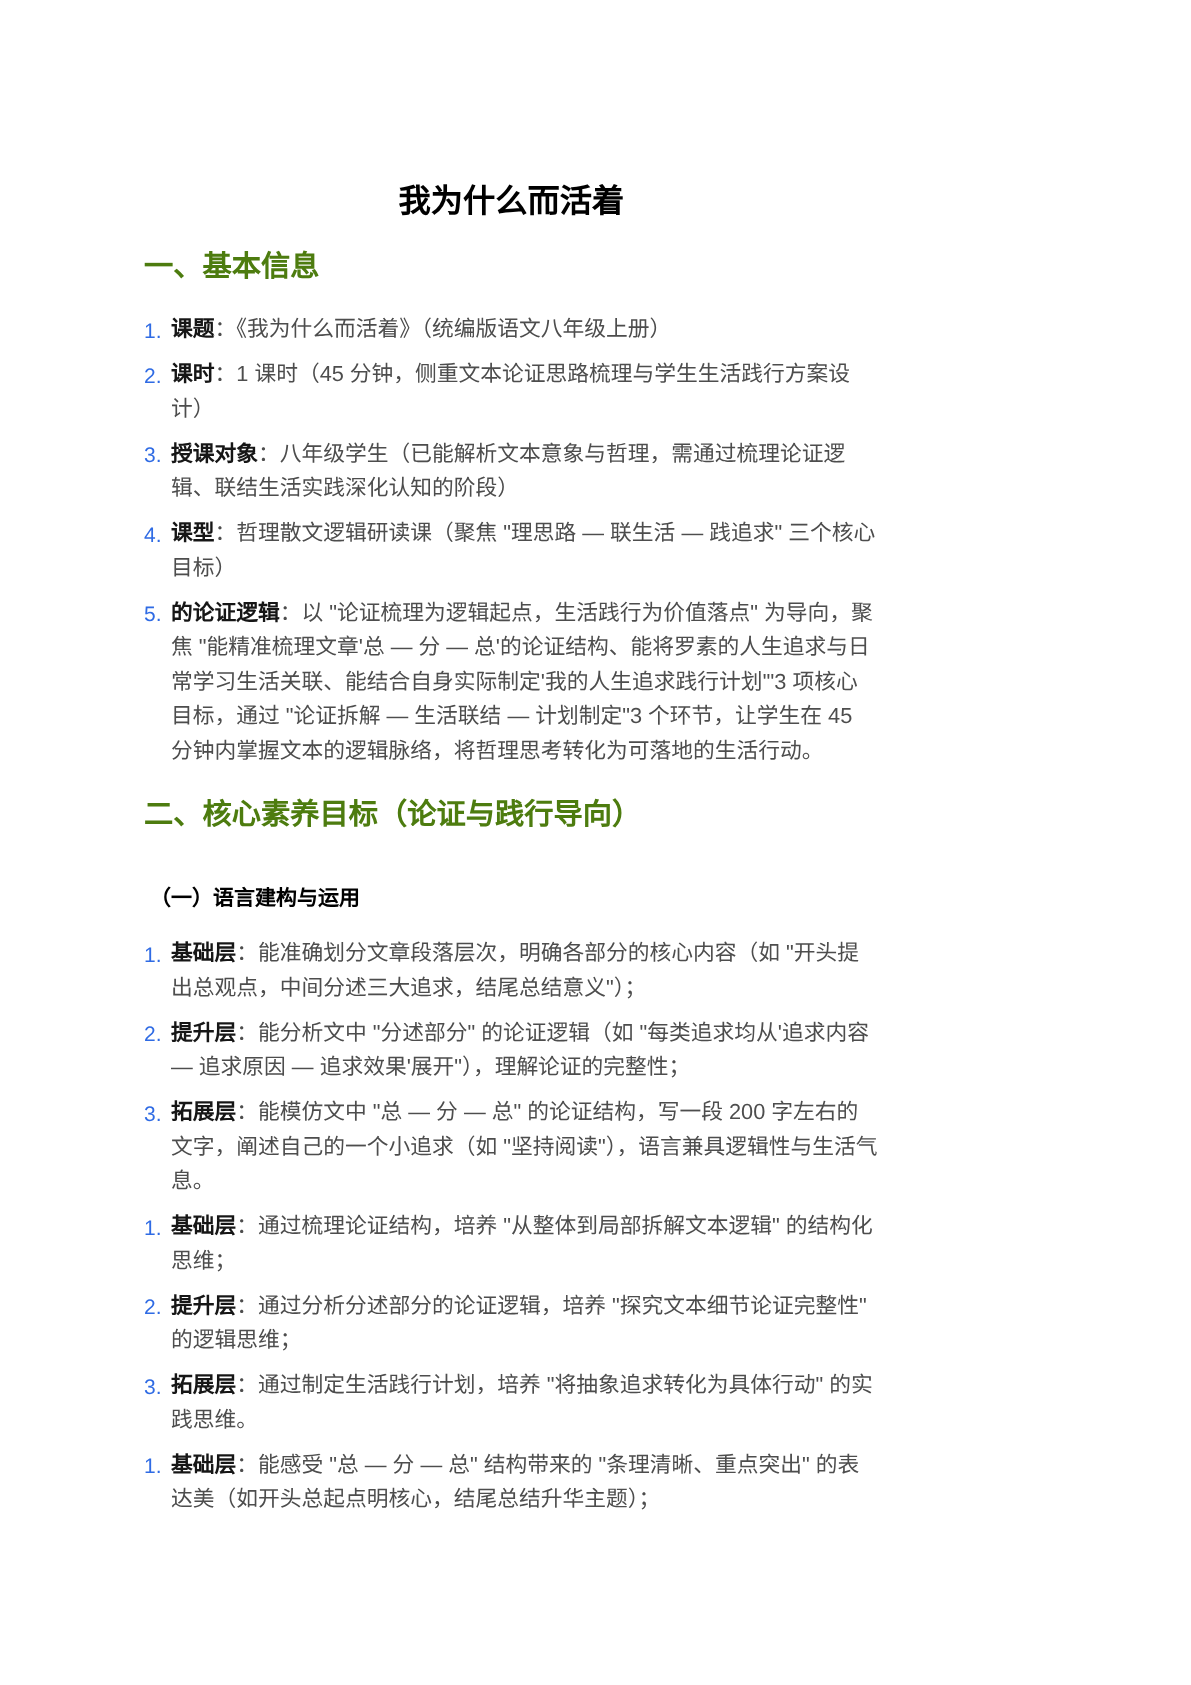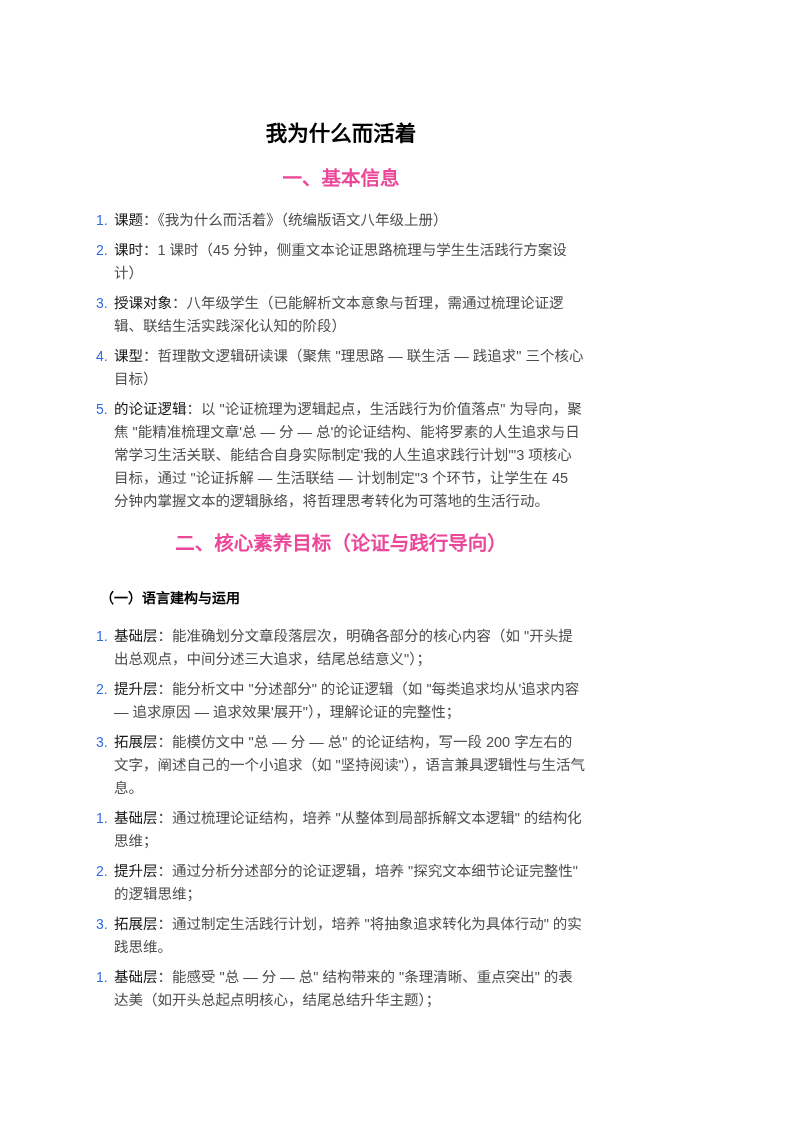--- a/index.html
+++ b/index.html
@@ -26,23 +26,22 @@
     line-height: 28px;
     font-weight: 700;
     color: #000000;
     text-align: center;
     margin: 0 0 14px 0;
   }
   .sec-h {
     font-size: 19.5px;
     line-height: 26px;
     font-weight: 700;
-    color: #ec4899;
+    color: #4d7c0f;
     margin: 17px 0 18px 0;
-    text-align: center;
   }
   .sub-h {
     font-size: 14px;
     line-height: 24px;
     font-weight: 700;
     color: #000000;
     margin: 30px 0 15px 0;
     padding-left: 4px;
   }
   ol.doc-list {
@@ -59,21 +58,21 @@
     color: #4d4d4d;
   }
   ol.doc-list li .num {
     position: absolute;
     left: 0;
     top: 0;
     color: #2f6be4;
     font-size: 14px;
   }
   ol.doc-list li .lbl {
-    font-weight: 400;
+    font-weight: 700;
     color: #161616;
   }
 </style>
 </head>
 <body>
 
 <div class="page">
 
   <h1 class="doc-title">我为什么而活着</h1>
 

